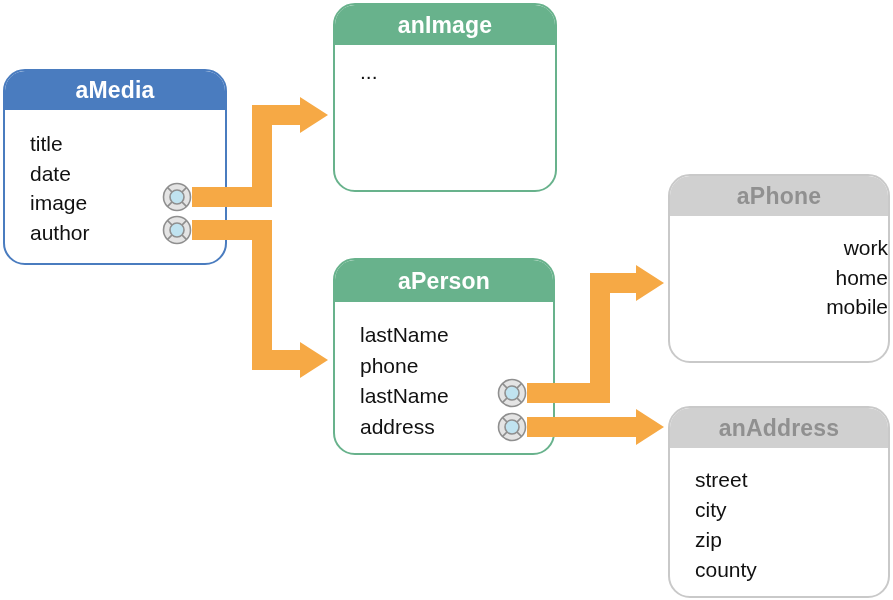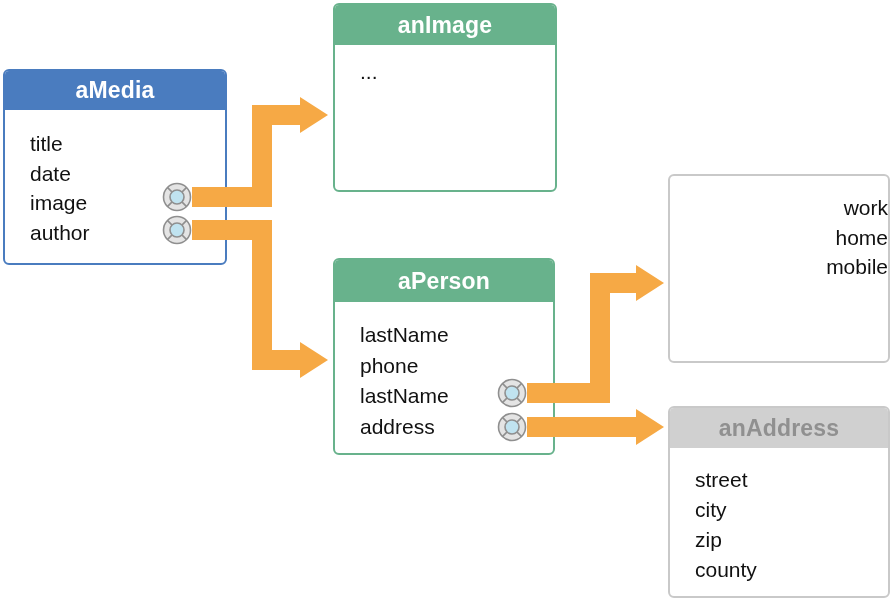--- a/index.html
+++ b/index.html
@@ -7,21 +7,21 @@
     position: relative;
     width: 893px;
     height: 600px;
     background: #ffffff;
     font-family: "Liberation Sans", sans-serif;
     overflow: hidden;
   }
   .entity {
     position: absolute;
     box-sizing: border-box;
-    border-radius: 6px;
+    border-radius: 22px;
     border: 2px solid;
     background: #ffffff;
     overflow: hidden;
     z-index: 1;
   }
   .entity-header {
     display: flex;
     align-items: center;
     justify-content: center;
     font-weight: bold;
@@ -103,20 +103,23 @@
     </div>
     <div class="entity-body">
       <div class="field">lastName</div>
       <div class="field">phone</div>
       <div class="field">lastName</div>
       <div class="field">address</div>
     </div>
   </div>
 
   <div class="entity theme-gray" id="box-aPhone">
+    <div class="entity-header">
+      <span>aPhone</span>
+    </div>
     <div class="entity-body">
       <div class="field">work</div>
       <div class="field">home</div>
       <div class="field">mobile</div>
     </div>
   </div>
 
   <div class="entity theme-gray" id="box-anAddress">
     <div class="entity-header">
       <span>anAddress</span>

